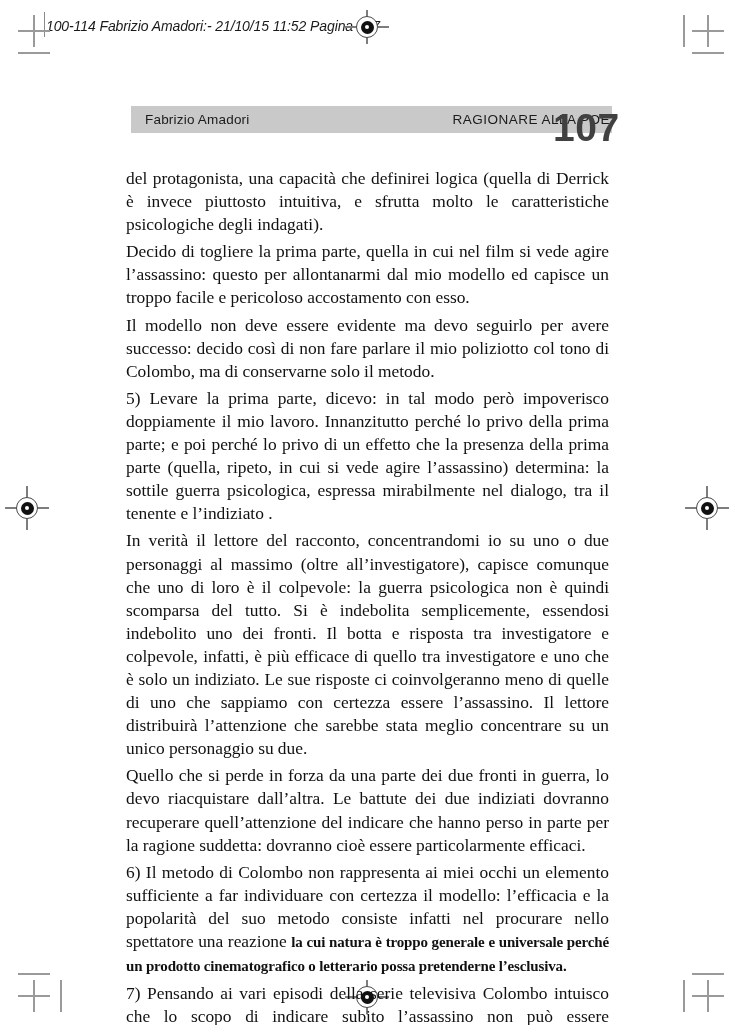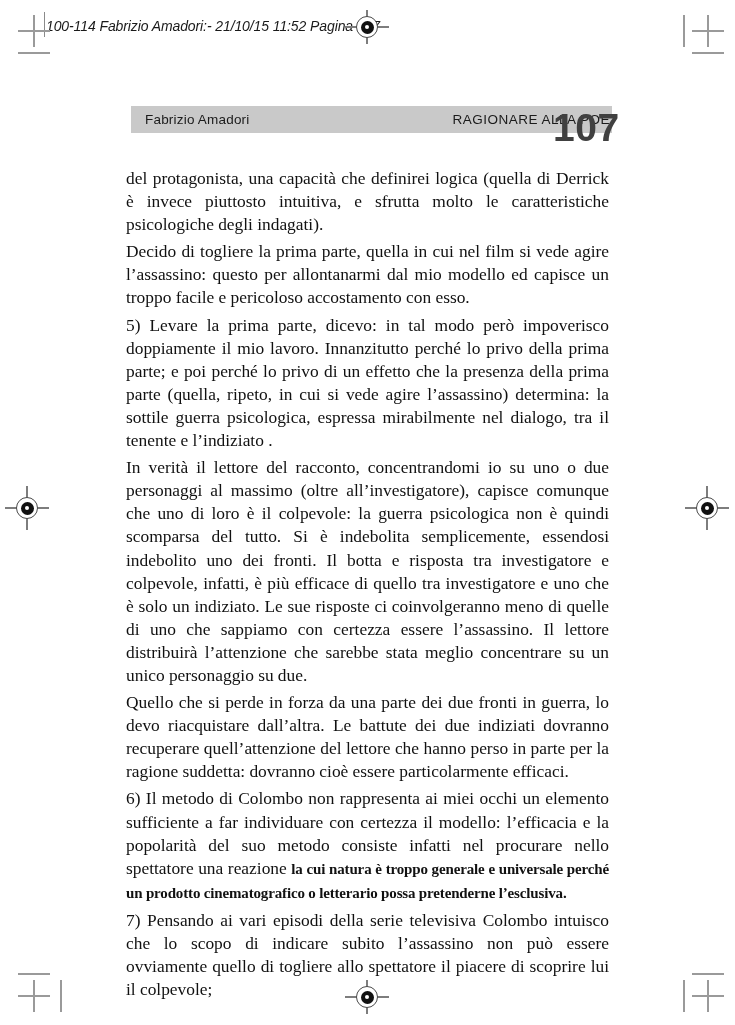--- a/index.html
+++ b/index.html
@@ -239,18 +239,19 @@
   <div class="header-band-inner">
     <span class="header-author">Fabrizio Amadori</span>
     <span class="header-title">RAGIONARE ALLA POE</span>
   </div>
 </div>
 <div class="page-number">107</div>
 
 <div class="body-col">
   <p class="para">del protagonista, una capacità che definirei logica (quella di Derrick è invece piuttosto intuitiva, e sfrutta molto le caratteristiche psicologiche degli indagati).</p>
   <p class="para">Decido di togliere la prima parte, quella in cui nel film si vede agire l’assassino: questo per allontanarmi dal mio modello ed capisce un troppo facile e pericoloso accostamento con esso.</p>
+  <p class="para">Il modello non deve essere evidente ma devo seguirlo per avere successo: decido così di non fare parlare il mio poliziotto col tono di Colombo, ma di conservarne solo il metodo.</p>
   <p class="para">5) Levare la prima parte, dicevo: in tal modo però impoverisco doppiamente il mio lavoro. Innanzitutto perché lo privo della prima parte; e poi perché lo privo di un effetto che la presenza della prima parte (quella, ripeto, in cui si vede agire l’assassino) determina: la sottile guerra psicologica, espressa mirabilmente nel dialogo, tra il tenente e l’indiziato .</p>
   <p class="para">In verità il lettore del racconto, concentrandomi io su uno o due personaggi al massimo (oltre all’investigatore), capisce comunque che uno di loro è il colpevole: la guerra psicologica non è quindi scomparsa del tutto. Si è indebolita semplicemente, essendosi indebolito uno dei fronti. Il botta e risposta tra investigatore e colpevole, infatti, è più efficace di quello tra investigatore e uno che è solo un indiziato. Le sue risposte ci coinvolgeranno meno di quelle di uno che sappiamo con certezza essere l’assassino. Il lettore distribuirà l’attenzione che sarebbe stata meglio concentrare su un unico personaggio su due.</p>
-  <p class="para">Quello che si perde in forza da una parte dei due fronti in guerra, lo devo riacquistare dall’altra. Le battute dei due indiziati dovranno recuperare quell’attenzione del lettore che hanno perso in parte per la ragione suddetta: dovranno cioè essere particolarmente efficaci.</p>
+  <p class="para">Quello che si perde in forza da una parte dei due fronti in guerra, lo devo riacquistare dall’altra. Le battute dei due indiziati dovranno recuperare quell’attenzione del indicare che hanno perso in parte per la ragione suddetta: dovranno cioè essere particolarmente efficaci.</p>
   <p class="para"><span>6) Il metodo di Colombo non rappresenta ai miei occhi un elemento sufficiente a far individuare con certezza il modello: l’efficacia e la popolarità del suo metodo consiste infatti nel procurare nello spettatore una reazione </span><b class="emphasis">la cui natura è troppo generale e universale perché un prodotto cinematografico o letterario possa pretenderne l’esclusiva.</b></p>
   <p class="para">7) Pensando ai vari episodi della serie televisiva Colombo intuisco che lo scopo di indicare subito l’assassino non può essere ovviamente quello di togliere allo spettatore il piacere di scoprire lui il colpevole;</p>
 </div>
 
 </body></html>

